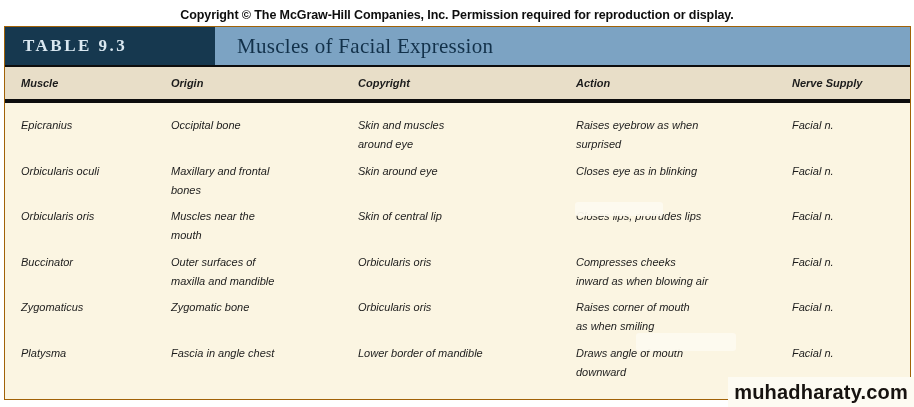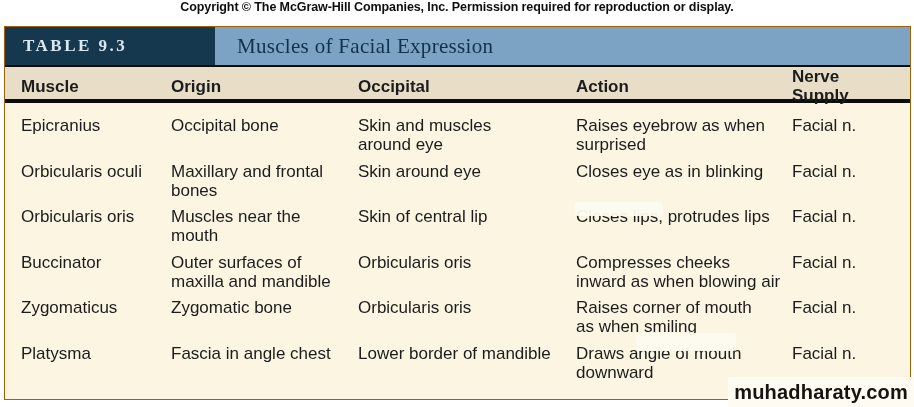--- a/index.html
+++ b/index.html
@@ -1,21 +1,21 @@
 <!DOCTYPE html>
 <html><head>
 <meta charset="utf-8">
 <style>
   html,body{margin:0;padding:0;}
   body{
     width:914px;height:407px;position:relative;background:#ffffff;
     font-family:"Liberation Sans", sans-serif;color:#111;overflow:hidden;
   }
   .copyright{
-    position:absolute;top:0;left:0;width:100%;text-align:center;
+    position:absolute;top:8px;left:0;width:100%;text-align:center;
     font-size:12.5px;font-weight:bold;letter-spacing:-0.1px;color:#0e0e0e;
   }
   .table-frame{
     position:absolute;left:4px;right:3px;top:26px;bottom:7px;
     border:1px solid #a16207;background:#fbf5e2;box-sizing:border-box;
   }
   .banner{
     display:flex;height:38px;background:#7ca3c3;border-bottom:2px solid #0d0d0d;
   }
   .banner-label{
@@ -34,22 +34,22 @@
     padding-left:16px;box-sizing:border-box;
   }
   .header-row{
     background:#e8dec8;height:36px;align-items:center;
     border-bottom:4px solid #0d0d0d;
     font-size:14px;font-weight:bold;color:#0c0c0c;
   }
   .body-rows{padding-top:13px;}
   .data-row{min-height:45.5px;align-items:start;}
   .cell{
-    font-size:17px;line-height:19px;color:#1c1c1c;
-    white-space:pre-line;padding-right:10px;
+    font-size:11px;line-height:19px;color:#1c1c1c;
+    white-space:pre-line;padding-right:10px;font-style:italic;
   }
   .smudge{
     position:absolute;background:#fdfaef;border-radius:3px;opacity:0.95;
   }
   .smudge-1{left:575px;top:202px;width:88px;height:14px;}
   .smudge-2{left:636px;top:333px;width:100px;height:18px;}
   .watermark{
     position:absolute;right:0;bottom:0;width:186px;height:30px;
     background:#fdfbf2;display:flex;align-items:center;justify-content:flex-end;
     padding-right:6px;box-sizing:border-box;
@@ -64,21 +64,21 @@
 <div class="table-frame">
 
   <div class="banner">
     <div class="banner-label">TABLE 9.3</div>
     <div class="banner-title">Muscles of Facial Expression</div>
   </div>
 
   <div class="grid header-row">
     <div class="cell" style="font-weight:bold;">Muscle</div>
     <div class="cell" style="font-weight:bold;">Origin</div>
-    <div class="cell" style="font-weight:bold;">Occipital</div>
+    <div class="cell" style="font-weight:bold;">Copyright</div>
     <div class="cell" style="font-weight:bold;">Action</div>
     <div class="cell" style="font-weight:bold;">Nerve Supply</div>
   </div>
 
   <div class="body-rows">
 
     <div class="grid data-row">
       <div class="cell">Epicranius</div>
       <div class="cell">Occipital bone</div>
       <div class="cell">Skin and muscles

